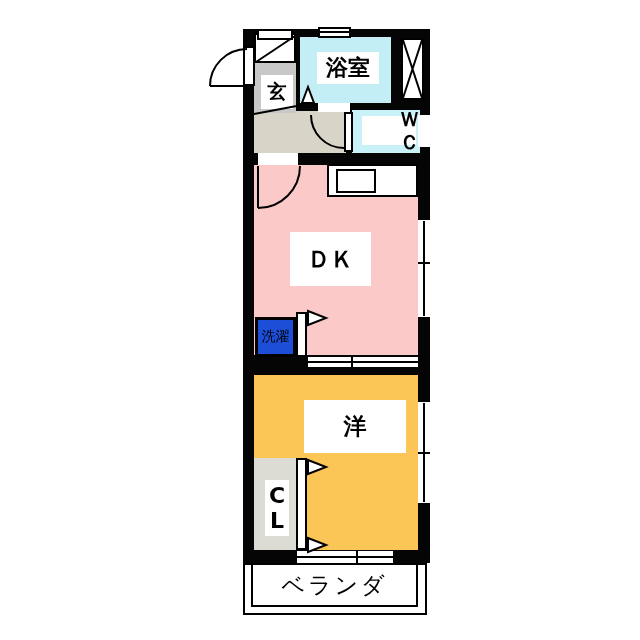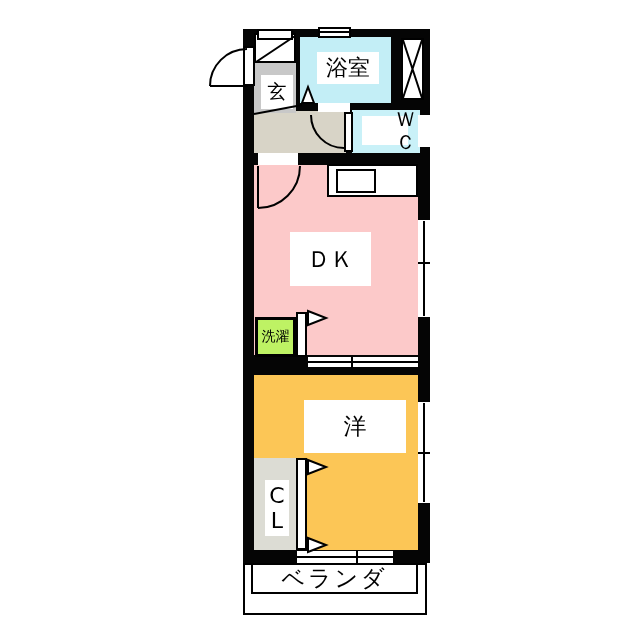--- a/index.html
+++ b/index.html
@@ -25,44 +25,44 @@
   .gap{background:#fff;}
   .front-door-gap{left:243px;top:47px;width:11px;height:39px;}
   .bath-door-gap{left:318px;top:103px;width:32px;height:9px;}
   .dk-door-gap{left:258px;top:153px;width:40px;height:12px;}
   .wc-window{left:418px;top:115px;width:12px;height:32px;}
   
   .front-door-leaf{left:243px;top:46px;width:12px;height:40px;background:#fff;border:2px solid #000;}
   .wc-door-leaf{left:344px;top:112px;width:9px;height:40px;background:#fff;border:2px solid #000;}
   .counter{left:327px;top:164px;width:91px;height:33px;background:#fff;border:2px solid #000;}
   .sink{left:336px;top:169px;width:40px;height:24px;background:#fff;border:2px solid #000;}
-  .laundry{left:255px;top:317px;width:41px;height:40px;background:#bef264;border:3px solid #000;
+  .laundry{left:255px;top:317px;width:41px;height:40px;background:#1d4ed8;border:3px solid #000;
            display:flex;align-items:center;justify-content:center;}
   .laundry-strip{left:296px;top:312px;width:11px;height:45px;background:#fff;border:2px solid #000;}
   .cl-strip{left:296px;top:458px;width:11px;height:92px;background:#fff;border:2px solid #000;}
   .vent1{left:257px;top:29px;width:36px;height:11px;background:#fff;border:2px solid #000;}
   .vent2{left:318px;top:27px;width:33px;height:11px;background:#fff;border:2px solid #000;}
   .vent2-line{left:318px;top:31px;width:33px;height:2px;background:#000;}
   .pillar{left:401px;top:38px;width:23px;height:62px;background:#fff;border:2px solid #000;}
   .win-right-dk{left:418px;top:220px;width:12px;height:97px;background:#fff;}
   .win-right-west{left:418px;top:402px;width:12px;height:101px;background:#fff;}
   .slider-dk-west{left:308px;top:357px;width:110px;height:10px;background:#fff;}
   .win-bottom{left:297px;top:551px;width:96px;height:12px;background:#fff;}
   
-  .labelbox{background:#fff;display:flex;flex-direction:column;align-items:center;justify-content:center;line-height:1.15;}
+  .labelbox{background:#fff;display:flex;flex-direction:column;align-items:center;justify-content:center;line-height:1.15;font-weight:bold;}
   .lbl-genkan{left:261px;top:75px;width:32px;height:34px;font-size:19px;}
   .lbl-bath{left:317px;top:52px;width:62px;height:32px;font-size:22px;}
-  .lbl-wc{left:362px;top:116px;width:46px;height:29px;font-size:20px;letter-spacing:2px;padding-left:43px;}
+  .lbl-wc{left:362px;top:116px;width:54px;height:29px;font-size:20px;letter-spacing:2px;padding-left:43px;}
   .lbl-dk{left:290px;top:232px;width:81px;height:54px;font-size:23px;}
   .lbl-west{left:304px;top:400px;width:102px;height:53px;font-size:23px;}
   .lbl-cl{left:265px;top:480px;width:24px;height:56px;font-size:22px;}
   .lbl-laundry{font-size:14px;}
   
   .veranda{left:243px;top:563px;width:184px;height:52px;background:#fff;border:2px solid #000;}
-  .veranda-inner{left:251px;top:563px;width:167px;height:31px;border-left:2px solid #000;border-right:2px solid #000;border-bottom:2px solid #000;
+  .veranda-inner{left:251px;top:563px;width:167px;height:44px;border-left:2px solid #000;border-right:2px solid #000;border-bottom:2px solid #000;
                  display:flex;align-items:center;justify-content:center;}
   .lbl-veranda{font-size:23px;letter-spacing:3px;padding-top:2px;}
   
   .overlay{left:0;top:0;width:640px;height:640px;pointer-events:none;}
 </style>
 </head>
 <body>
 
 <div>
 

